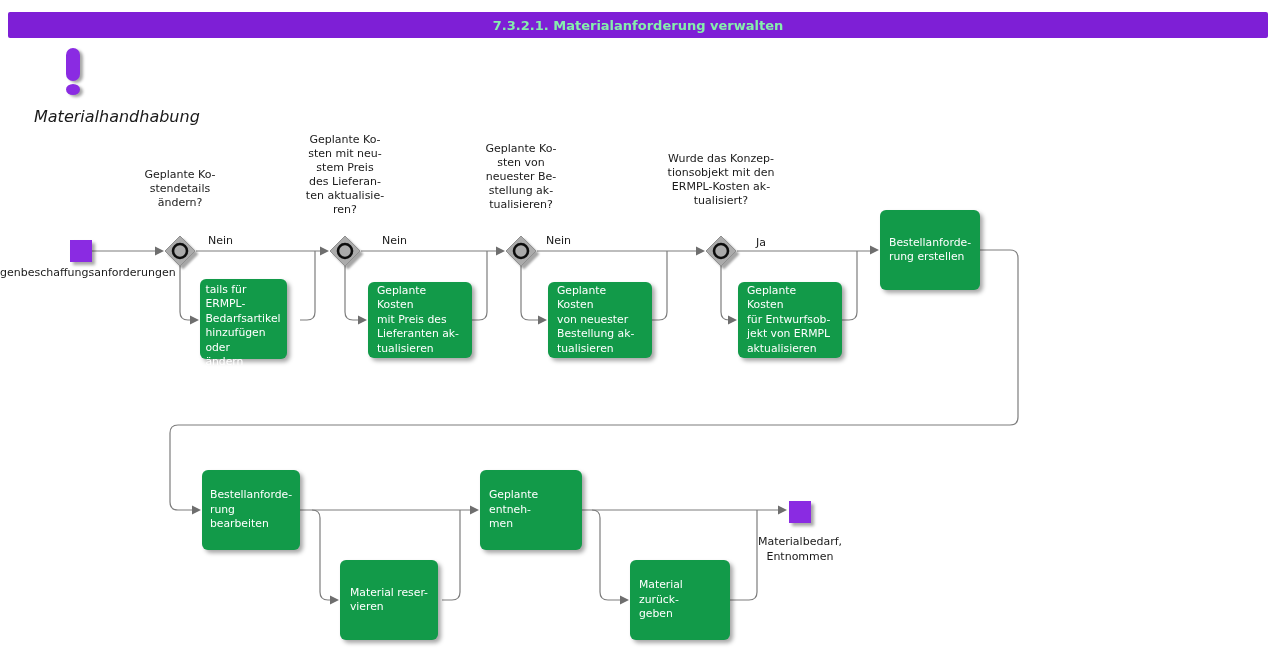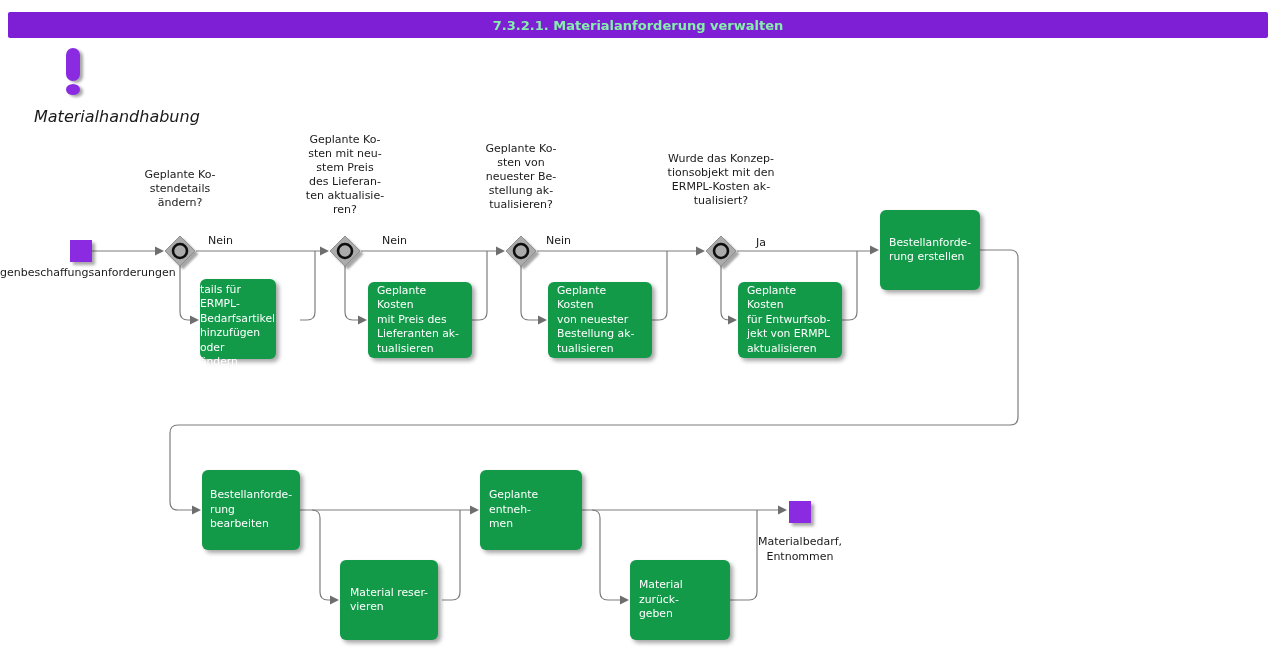--- a/index.html
+++ b/index.html
@@ -149,21 +149,21 @@
   <div class="q" style="left:721px;top:152px;">Wurde das Konzep-
 tionsobjekt mit den
 ERMPL-Kosten ak-
 tualisiert?</div>
 
   <div class="edge-label" style="left:208px;top:234px;">Nein</div>
   <div class="edge-label" style="left:382px;top:234px;">Nein</div>
   <div class="edge-label" style="left:546px;top:234px;">Nein</div>
   <div class="edge-label" style="left:756px;top:236px;">Ja</div>
 
-  <div class="activity" style="left:200px;top:279px;width:76px;height:80px;">Plankostende-
+  <div class="activity" style="left:200px;top:279px;width:87px;height:80px;">Plankostende-
 tails für ERMPL-
 Bedarfsartikel
 hinzufügen oder
 ändern</div>
   <div class="activity" style="left:368px;top:282px;width:104px;height:76px;">Geplante Kosten
 mit Preis des
 Lieferanten ak-
 tualisieren</div>
   <div class="activity" style="left:548px;top:282px;width:104px;height:76px;">Geplante Kosten
 von neuester

